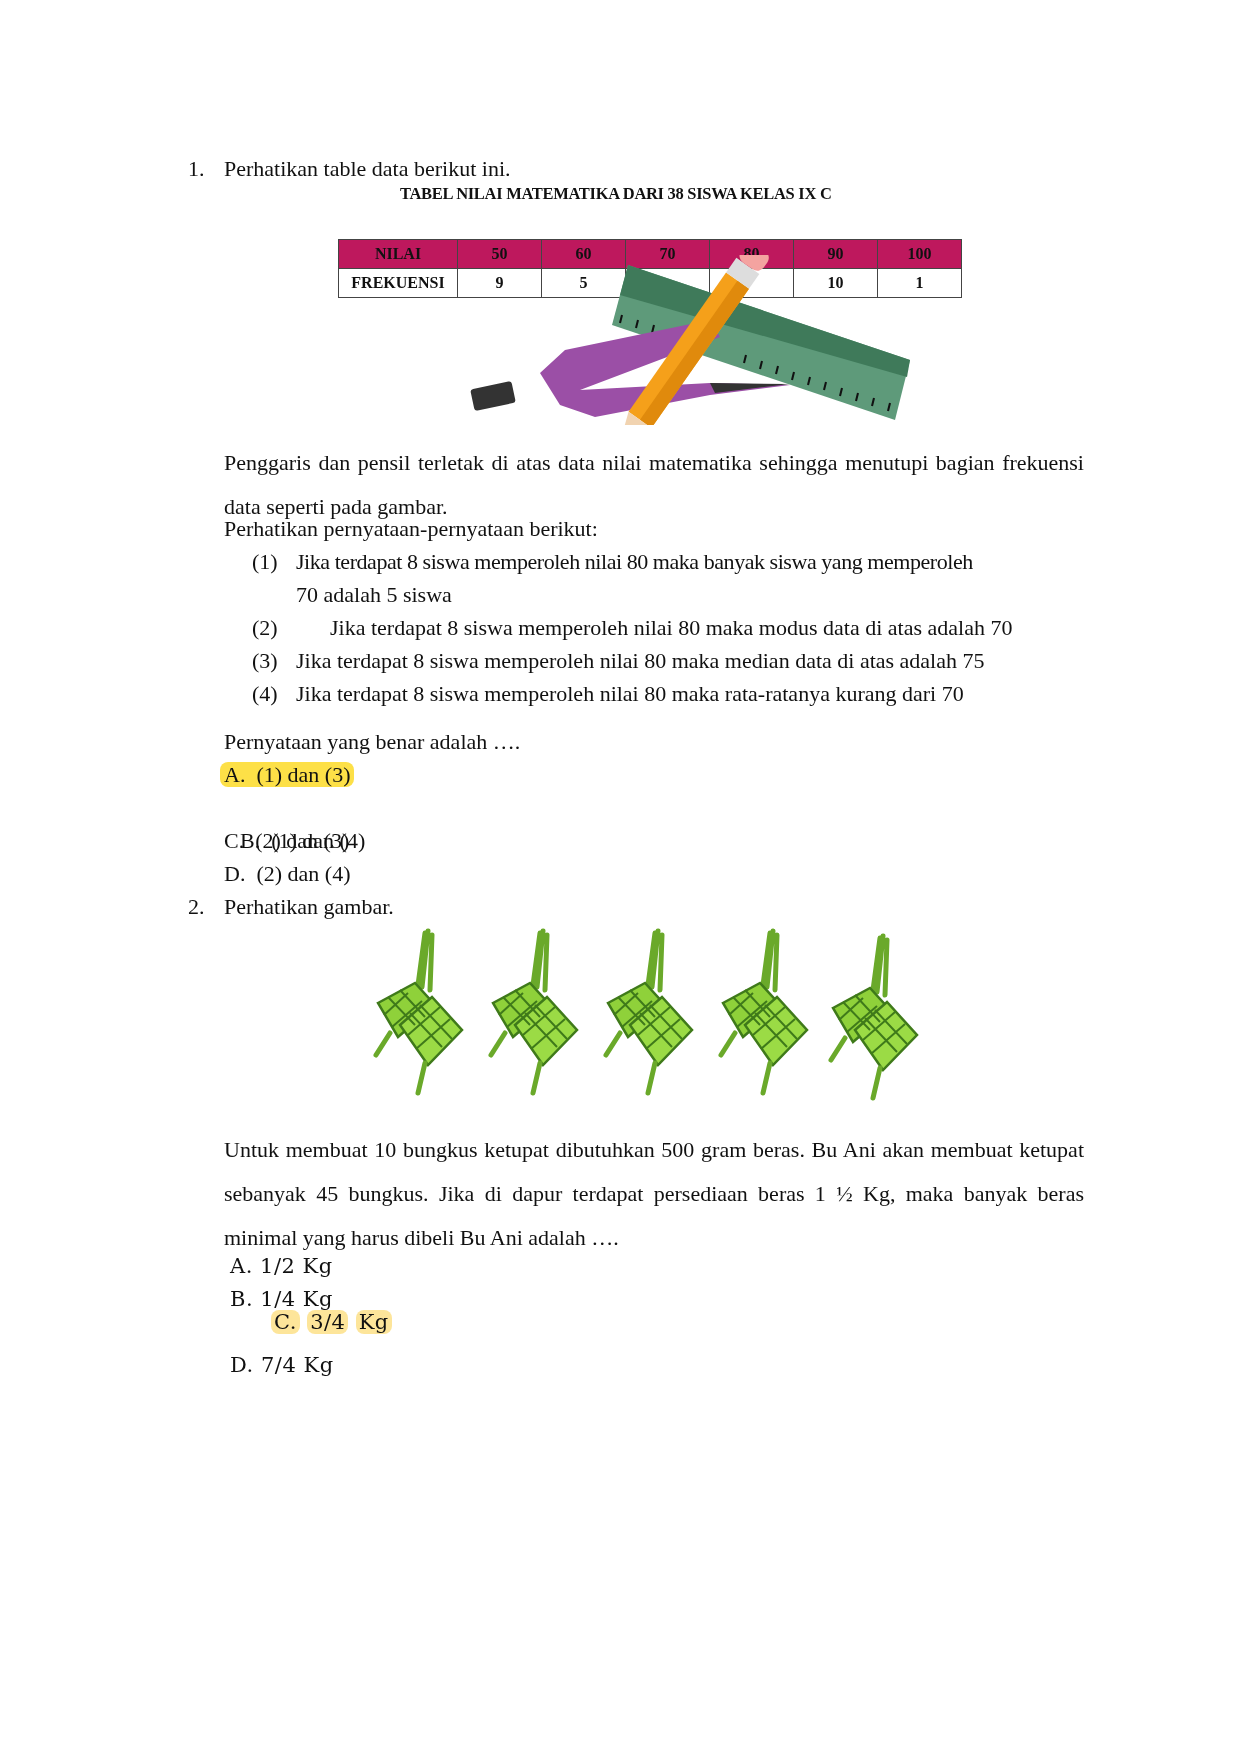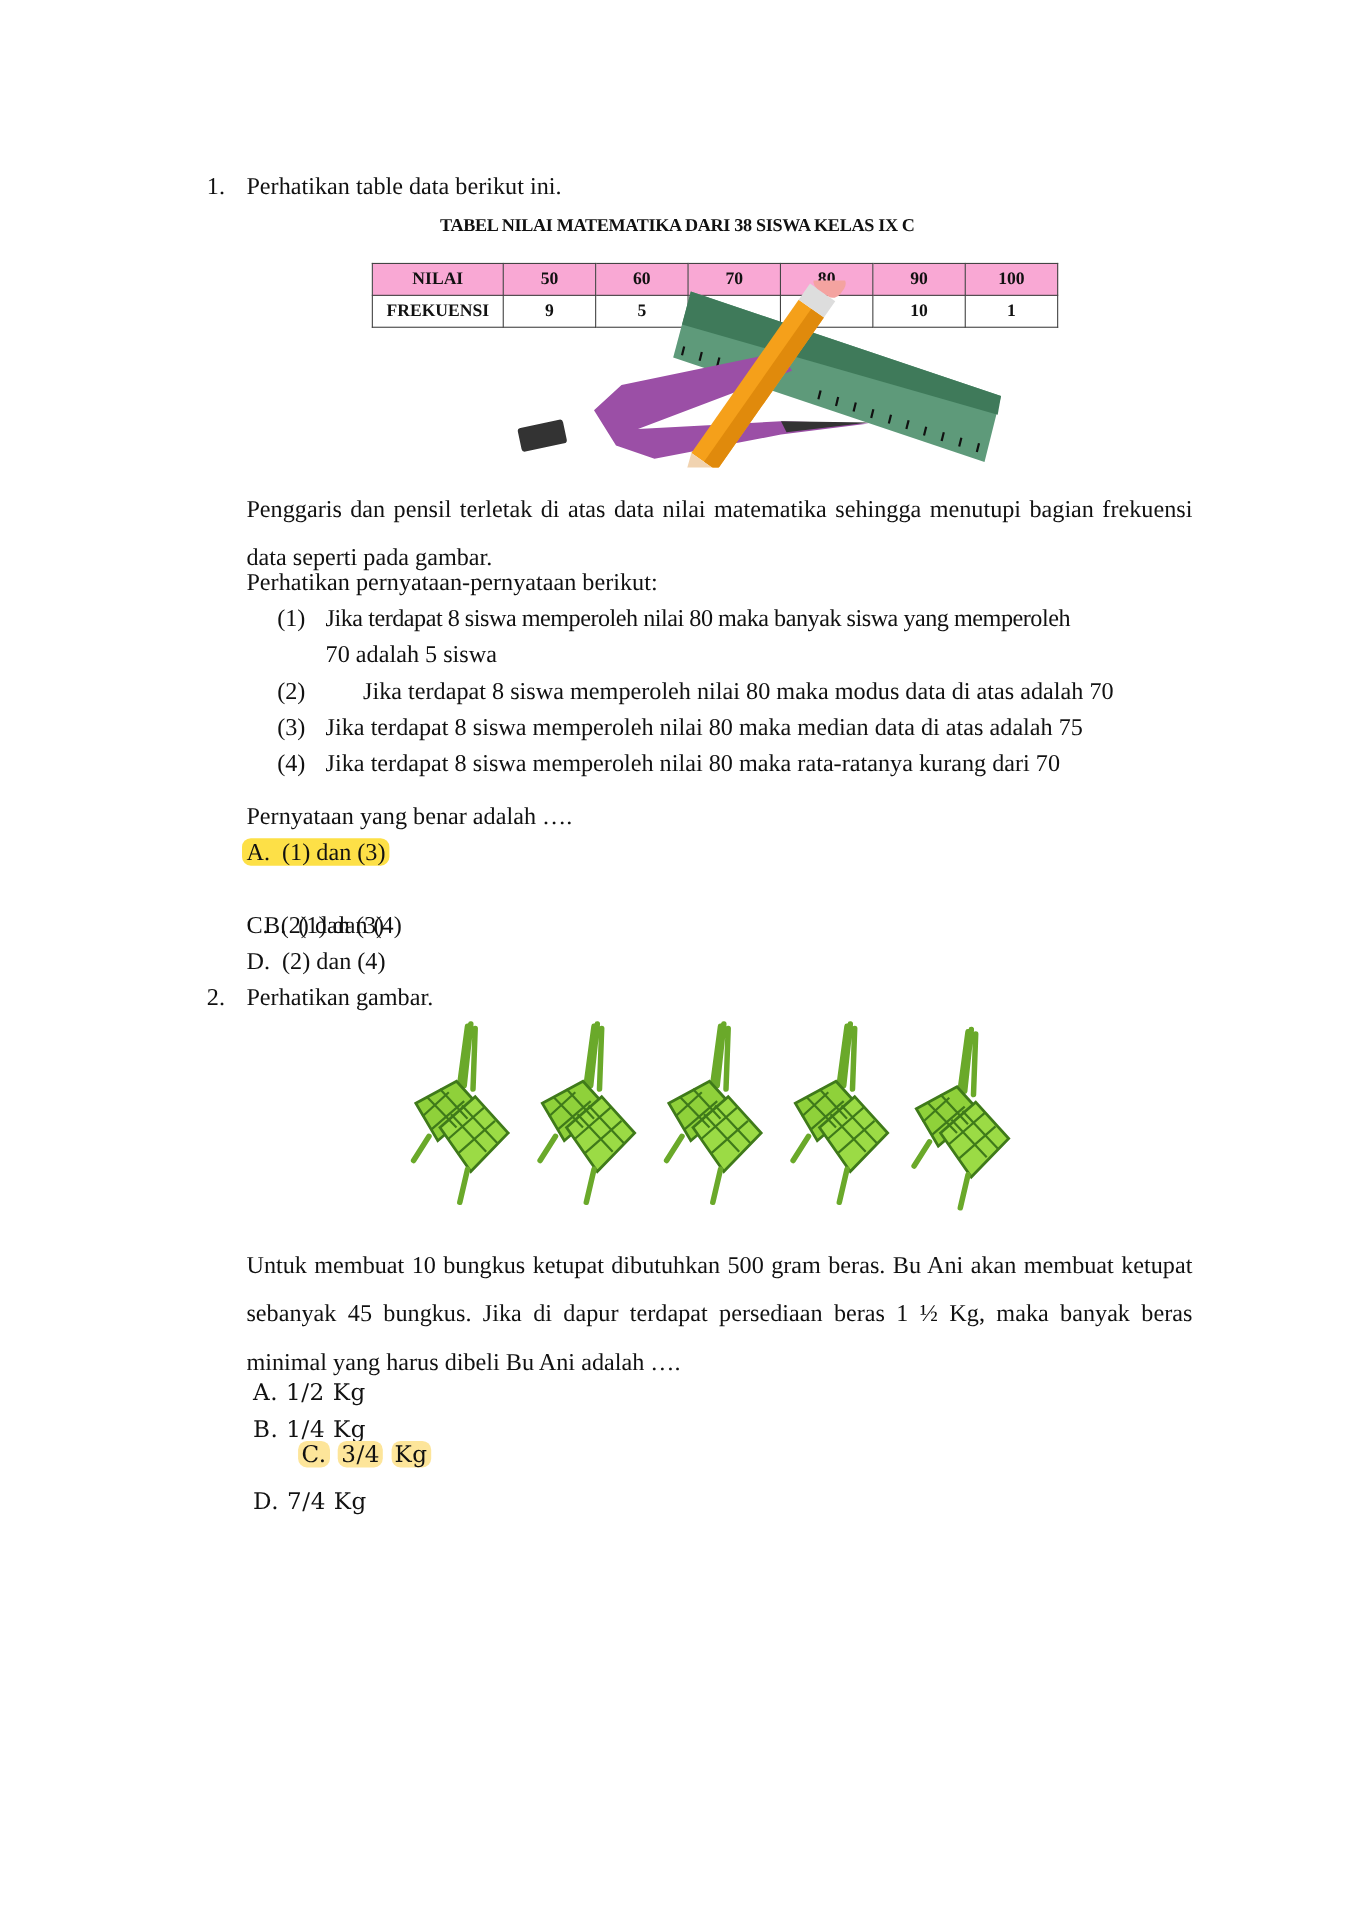--- a/index.html
+++ b/index.html
@@ -2,25 +2,25 @@
 <html><head>
   <meta charset="utf-8">
   <style>
     html, body { margin: 0; padding: 0; background: #ffffff; }
     body { width: 1241px; height: 1755px; position: relative; overflow: hidden;
       font-family: "Liberation Serif", "DejaVu Serif", serif; color: #111; }
     .abs { position: absolute; }
     .txt { font-size: 22px; line-height: 44px; white-space: nowrap; }
     .just { white-space: normal; text-align: justify; text-align-last: left; }
     .num { position: absolute; left: 188px; }
-    .caption { font-weight: bold; font-size: 16.5px; letter-spacing: -0.3px; left: 400px; top: 195px; }
+    .caption { font-weight: bold; font-size: 16.5px; letter-spacing: -0.3px; left: 400px; top: 184px; }
     table.grades { position: absolute; left: 338px; top: 239px; border-collapse: collapse;
       font-family: "Liberation Serif", serif; font-weight: bold; font-size: 16px; }
     table.grades td { border: 1.5px solid #444; height: 28px; text-align: center; padding: 0; }
-    table.grades tr.head td { background: #f9a8d4; }
+    table.grades tr.head td { background: #be185d; }
     table.grades td.lbl { width: 118px; }
     table.grades td.val { width: 83px; }
     .hl { background: #fde047; border-radius: 8px; padding: 0 4px; margin-left: -4px; }
     .hl2 { background: #fde59a; border-radius: 8px; padding: 0 3px; }
     .opt2 { font-family: "DejaVu Serif", serif; font-size: 21px; letter-spacing: 0.5px; text-align: right; }
   </style>
 </head>
 <body>
 
 <div class="abs txt" style="left:0;top:0;">

